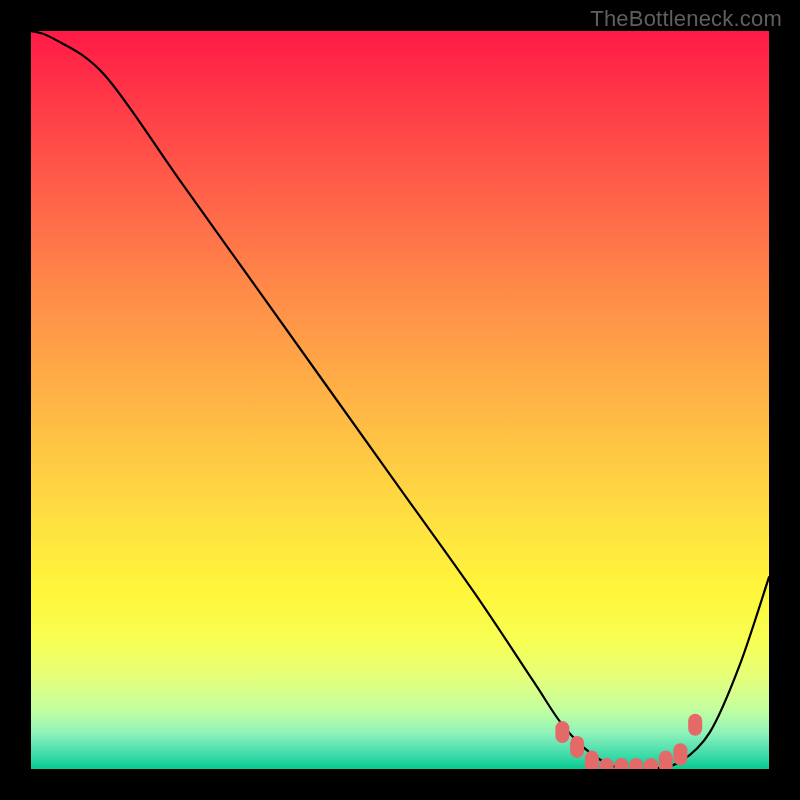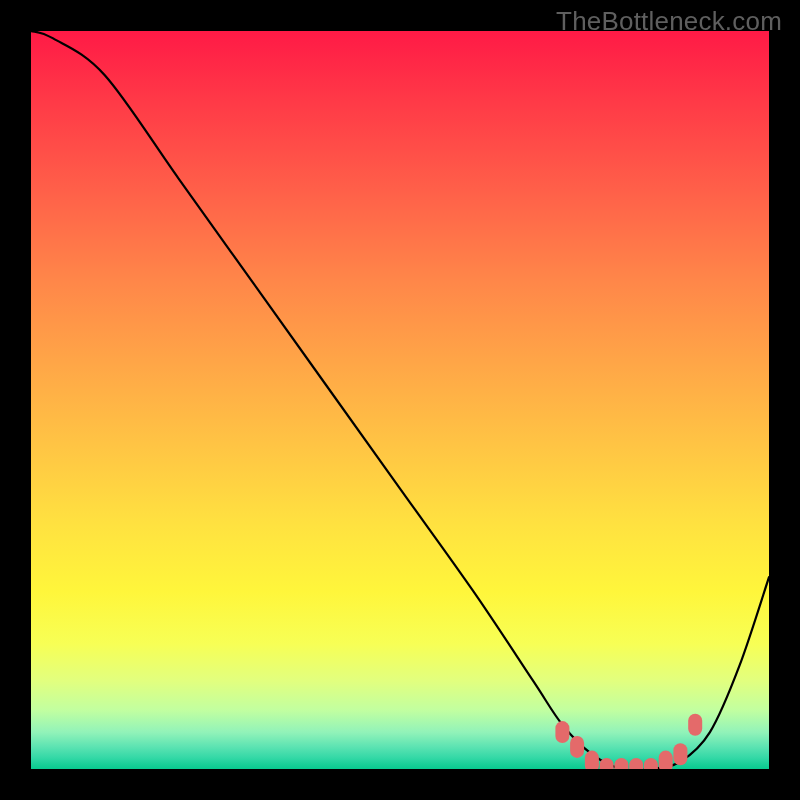--- a/index.html
+++ b/index.html
@@ -43,21 +43,21 @@
       #33d8a6 98.5%,
       #18cf97 99.4%,
       #09ca8f 100%
     );
   }
   .watermark {
     position: absolute;
     top: 6px;
     right: 18px;
     color: #5f5f5f;
-    font-size: 26px;
+    font-size: 22px;
     letter-spacing: 0.2px;
     font-weight: 400;
     text-align: right;
   }
   svg.curve {
     position: absolute;
     left: 0;
     top: 0;
     width: 738px;
     height: 738px;

